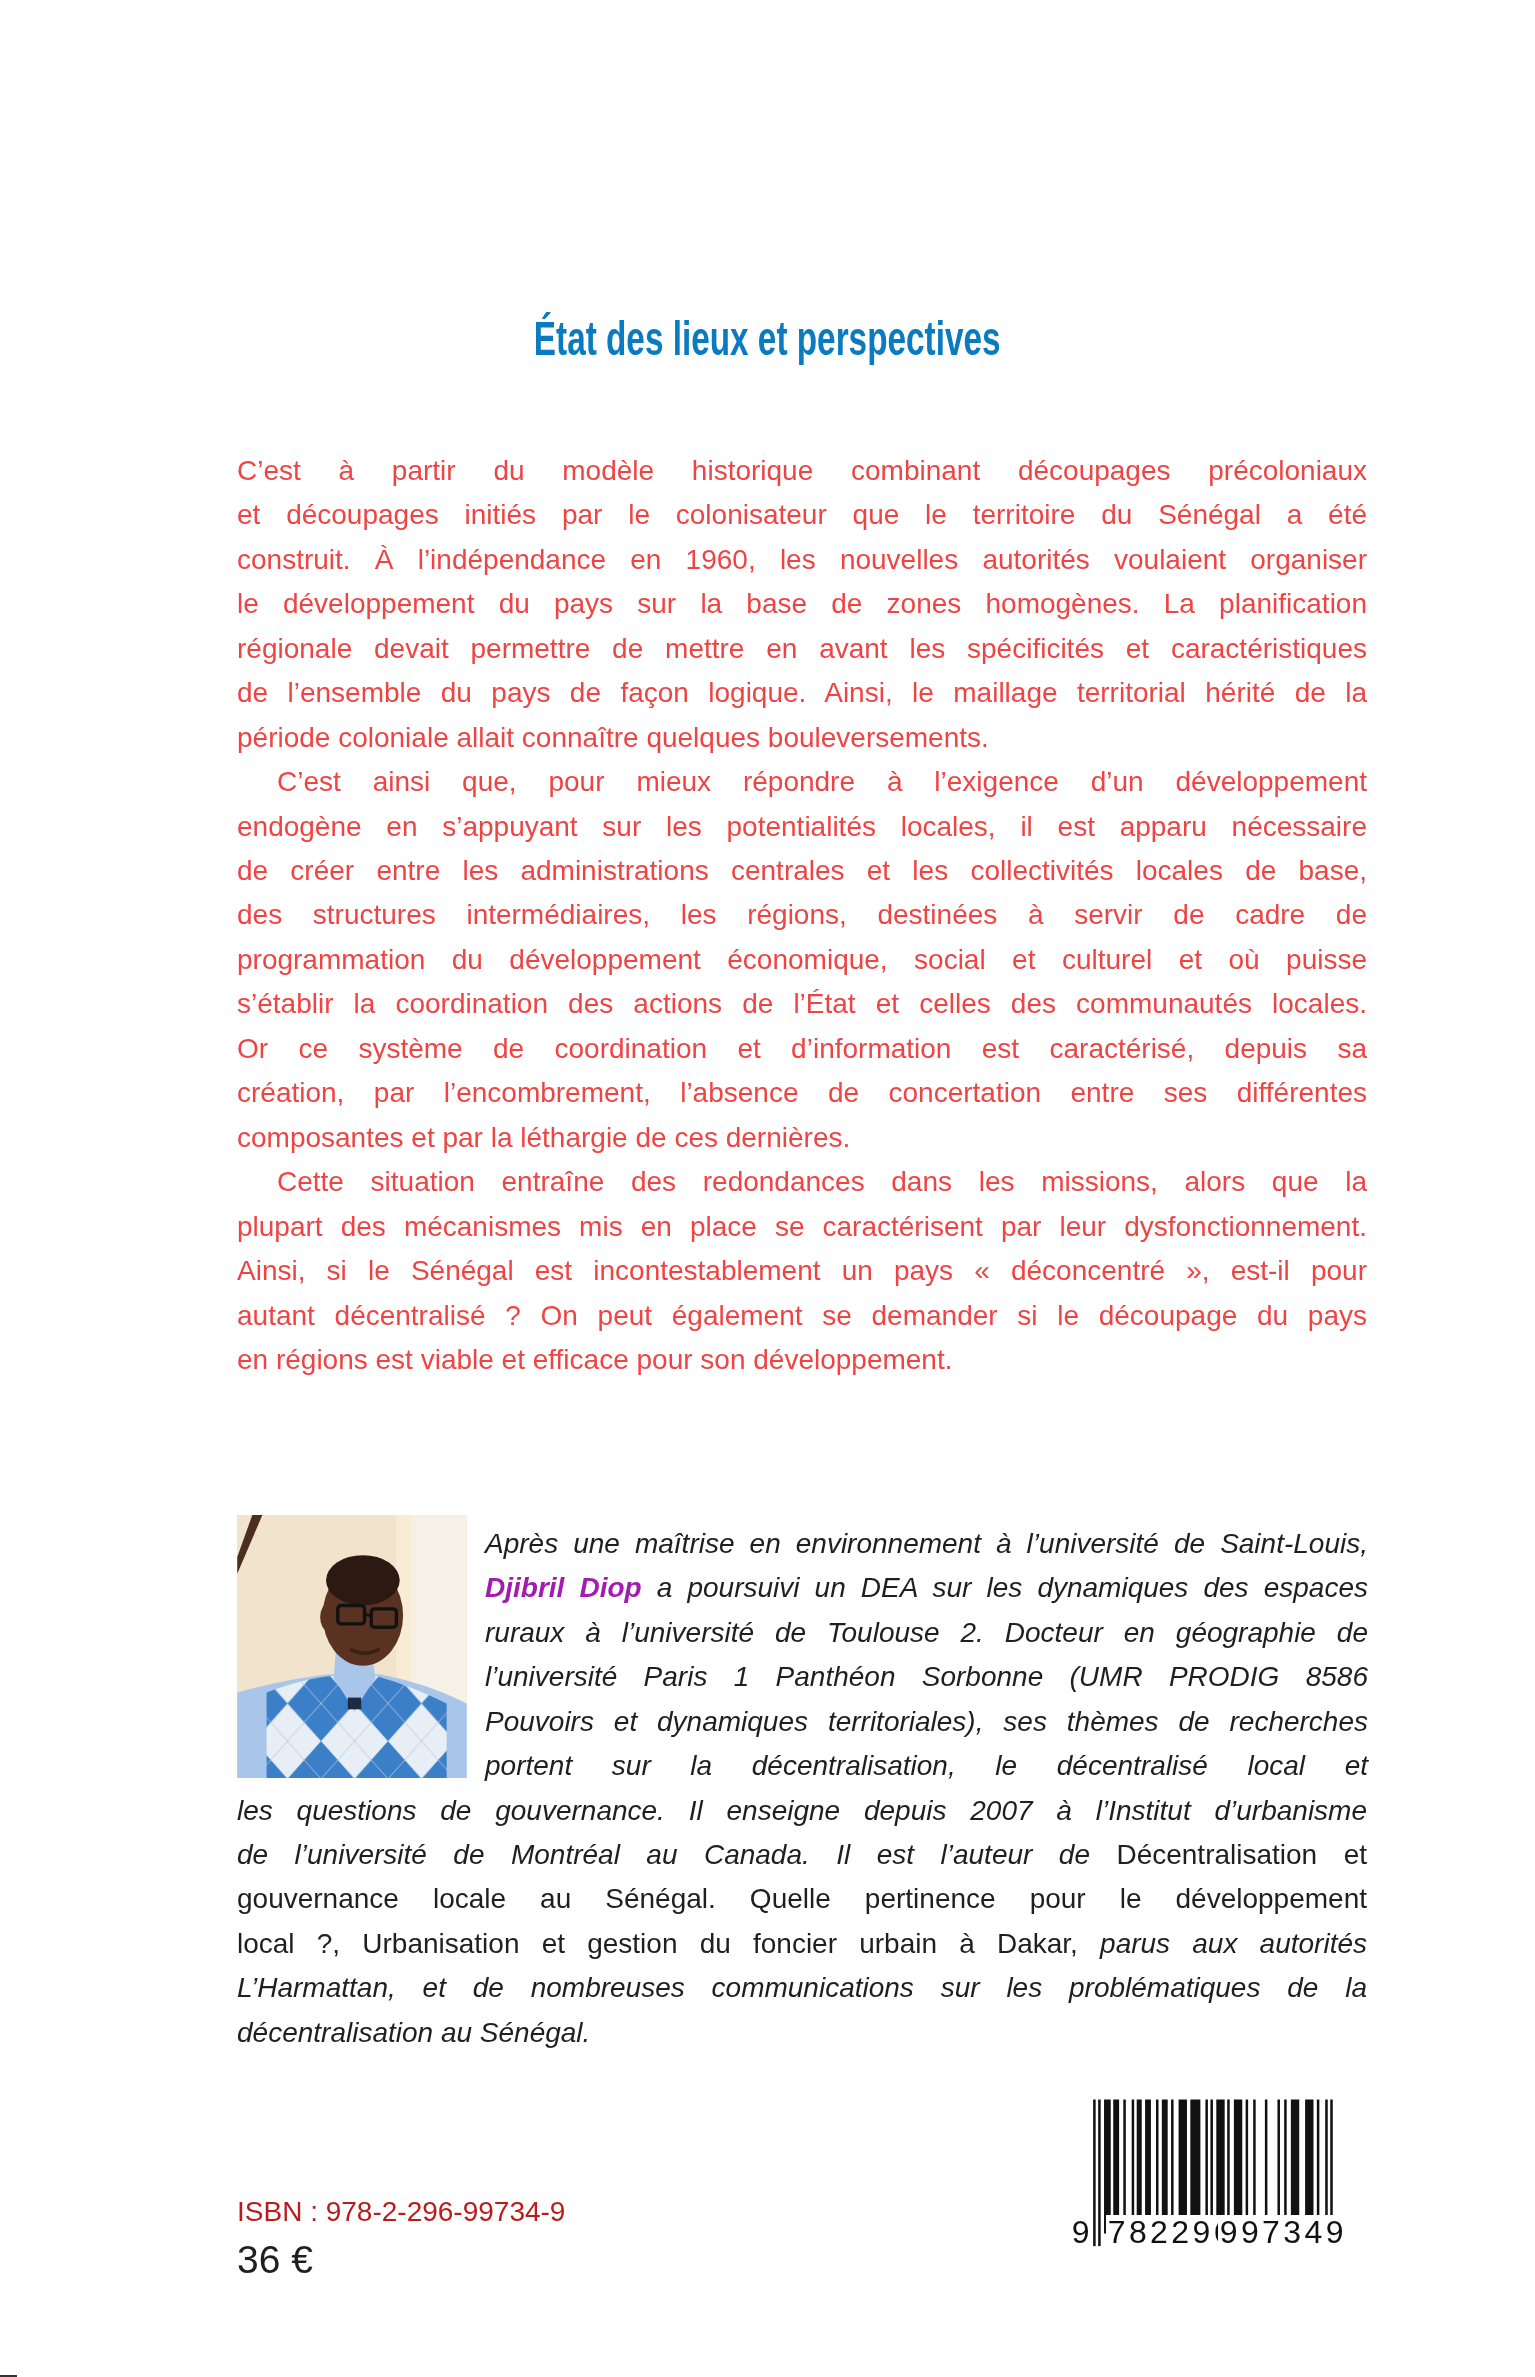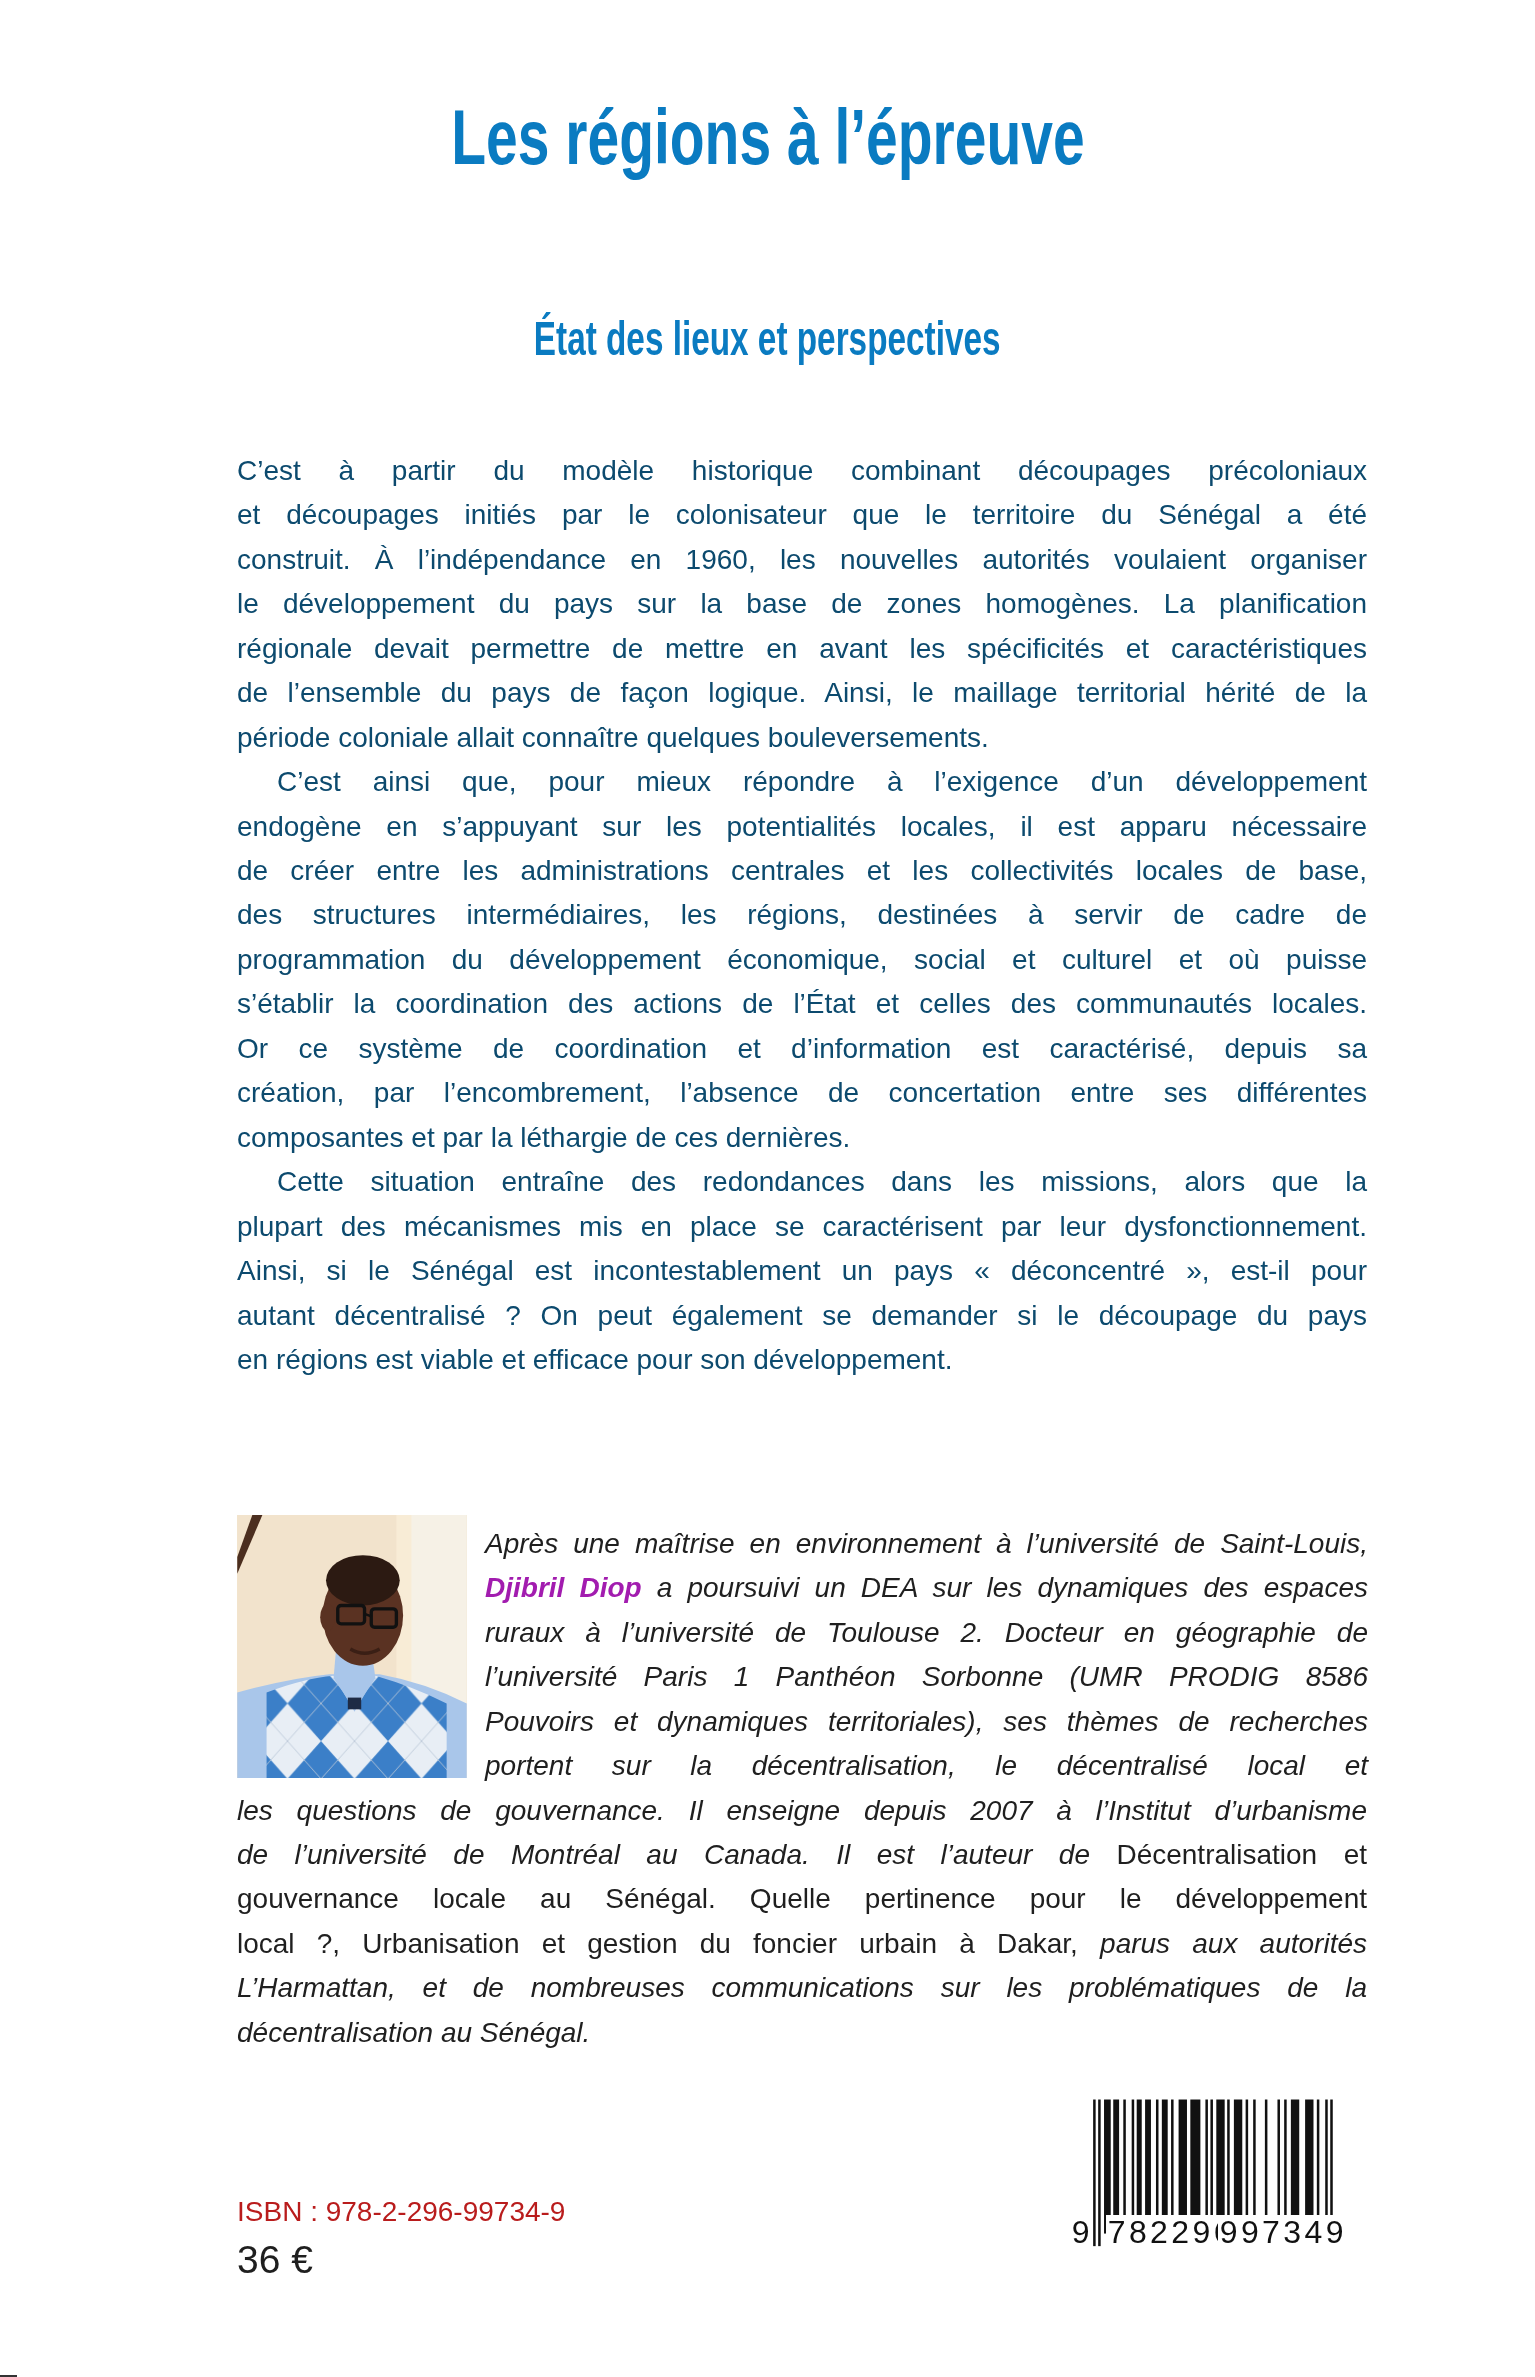--- a/index.html
+++ b/index.html
@@ -15,21 +15,21 @@
   .t1 { top:99px; font-size:77px; }
   .t1 span { transform:scaleX(0.74); }
   .t2 { top:185px; font-size:77px; }
   .t2 span { transform:scaleX(0.74); }
   .subtitle { top:314px; font-size:49px; }
   .subtitle span { transform:scaleX(0.68); }
 
   .line {
     position:absolute; white-space:nowrap;
     font-family:"Liberation Sans", sans-serif; font-size:28px; line-height:44px;
-    color:#0c4a6e; height:44px; overflow:visible;
+    color:#ef4444; height:44px; overflow:visible;
   }
   .line.just { text-align:justify; text-align-last:justify; white-space:normal; }
   .line.left { text-align:left; }
   .body-line { left:237px; width:1130px; }
   .indent { padding-left:40px; box-sizing:border-box; }
 
   .bio-line { font-style:italic; color:#1f1f1f; }
   .bio-narrow { left:485px; width:883px; }
   .bio-wide { left:237px; width:1130px; }
   .bio-line .upright { font-style:normal; }
@@ -48,21 +48,20 @@
   .barcode { position:absolute; left:1076px; top:2097px; width:294px; height:155px; }
   .barcode-digits { position:absolute; top:2215px; font-family:"Liberation Sans", sans-serif;
            font-size:32px; color:#111; background:#fff; line-height:34px; padding:0 1.7px; }
   .crop-mark { position:absolute; left:0; top:2375px; width:17px; height:1.7px; background:#333; }
 </style>
 </head>
 <body>
 
 <div class="page">
 
-  <div class="title-line t1"><span>Les régions à l’épreuve</span></div>
   <div class="title-line subtitle"><span>État des lieux et perspectives</span></div>
 
   <div>
     <div class="line body-line just" style="top:449px">C’est à partir du modèle historique combinant découpages précoloniaux</div>
     <div class="line body-line just" style="top:493px">et découpages initiés par le colonisateur que le territoire du Sénégal a été</div>
     <div class="line body-line just" style="top:538px">construit. À l’indépendance en 1960, les nouvelles autorités voulaient organiser</div>
     <div class="line body-line just" style="top:582px">le développement du pays sur la base de zones homogènes. La planification</div>
     <div class="line body-line just" style="top:627px">régionale devait permettre de mettre en avant les spécificités et caractéristiques</div>
     <div class="line body-line just" style="top:671px">de l’ensemble du pays de façon logique. Ainsi, le maillage territorial hérité de la</div>
     <div class="line body-line left" style="top:716px">période coloniale allait connaître quelques bouleversements.</div>

